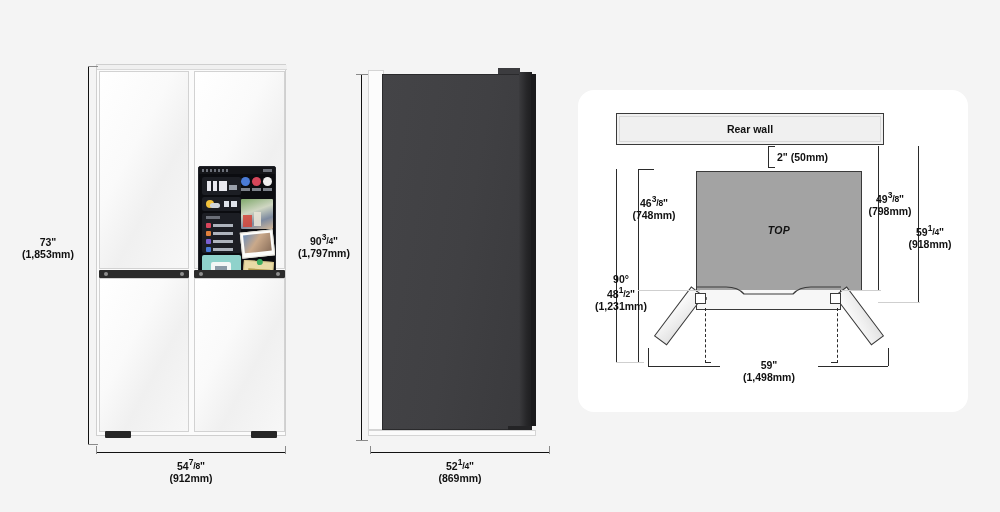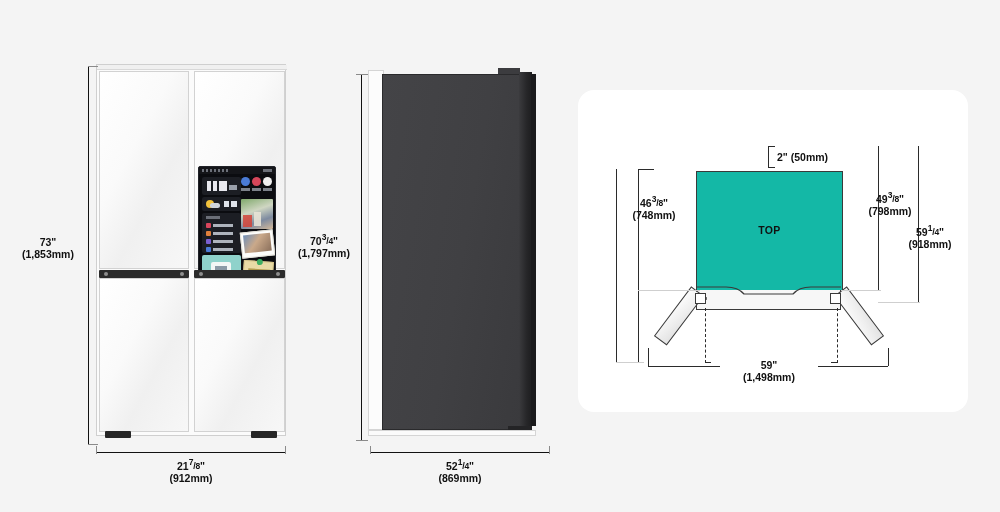--- a/index.html
+++ b/index.html
@@ -184,22 +184,22 @@
     background:#f0f0f0; border:1.2px solid #3a3a3a;
   }
   .rearwall .inner{
     position:absolute; left:2px; top:2px; right:2px; bottom:2px; border:1px solid #d9d9d9;
   }
   .rearwall span{
     position:absolute; inset:0; display:flex; align-items:center; justify-content:center;
     font-size:10.5px; font-weight:700; color:#111;
   }
   .topbox{
-    position:absolute; left:118px; top:81px; width:147px; height:119px;
-    background:#14b8a6; border:1.2px solid #3a3a3a; border-bottom:none;
+    position:absolute; left:118px; top:81px; width:166px; height:119px;
+    background:#a3a3a3; border:1.2px solid #3a3a3a; border-bottom:none;font-style:italic;
   }
   .topbox span{
     position:absolute; left:0; right:0; top:52px; text-align:center;
     font-size:10.5px; font-weight:700; color:#111; letter-spacing:.3px;
   }
   .botplate{
     position:absolute; left:118px; top:200px; width:145px; height:20px;
     border:1.2px solid #3a3a3a; border-top:none; background:#f7f7f7;
   }
   .notch{
@@ -335,52 +335,56 @@
   <div class="ln hln faint" style="left:88px; top:444px; width:10px; background:#8a8a8a;"></div>
   <div class="dim" style="left:12px; top:236px; width:72px;">
     <span>73"</span>
     <span class="l2">(1,853mm)</span>
   </div>
 
   <div class="ln hln" style="left:96px; top:452px; width:190px;"></div>
   <div class="ln vln" style="left:96px; top:446px; height:8px; background:#8a8a8a;"></div>
   <div class="ln vln" style="left:285px; top:446px; height:8px; background:#8a8a8a;"></div>
   <div class="dim" style="left:131px; top:457px; width:120px;">
-    <span>21</span><span class="frac"><span class="sup">7</span>/<span class="sub">8</span></span><span>"</span>
+    <span>54</span><span class="frac"><span class="sup">7</span>/<span class="sub">8</span></span><span>"</span>
     <span class="l2">(912mm)</span>
   </div>
 
   <div id="side">
     <div class="sd-white"></div>
     <div class="sd-cap"></div>
     <div class="sd-panel"></div>
     <div class="sd-back"></div>
     <div class="sd-edge"></div>
     <div class="sd-foot"></div>
     <div class="sd-base"></div>
   </div>
 
   <div class="ln vln" style="left:361px; top:74px; height:366px;"></div>
   <div class="ln hln" style="left:356px; top:74px; width:12px; background:#8a8a8a;"></div>
   <div class="ln hln" style="left:356px; top:440px; width:12px; background:#8a8a8a;"></div>
   <div class="dim" style="left:288px; top:232px; width:72px;">
-    <span>70</span><span class="frac"><span class="sup">3</span>/<span class="sub">4</span></span><span>"</span>
+    <span>90</span><span class="frac"><span class="sup">3</span>/<span class="sub">4</span></span><span>"</span>
     <span class="l2">(1,797mm)</span>
   </div>
 
   <div class="ln hln" style="left:370px; top:452px; width:180px;"></div>
   <div class="ln vln" style="left:370px; top:446px; height:8px; background:#8a8a8a;"></div>
   <div class="ln vln" style="left:549px; top:446px; height:8px; background:#8a8a8a;"></div>
   <div class="dim" style="left:400px; top:457px; width:120px;">
     <span>52</span><span class="frac"><span class="sup">1</span>/<span class="sub">4</span></span><span>"</span>
     <span class="l2">(869mm)</span>
   </div>
 
   <div id="card">
 
+    <div class="rearwall">
+      <div class="inner"></div>
+      <span>Rear wall</span>
+    </div>
 
     <div class="gl glv" style="left:190px; top:56px; height:22px;"></div>
     <div class="gl glh" style="left:190px; top:56px; width:7px;"></div>
     <div class="gl glh" style="left:190px; top:77px; width:7px;"></div>
     <div class="dim" style="left:199px; top:61px; text-align:left; width:120px;">
       <span>2" (50mm)</span>
     </div>
 
     <div class="topbox">
       <span>TOP</span>
@@ -404,20 +408,25 @@
 
     <div class="gl glv" style="left:60px; top:79px; height:194px;"></div>
     <div class="gl glv" style="left:38px; top:79px; height:194px;"></div>
     <div class="gl glh" style="left:60px; top:79px; width:16px;"></div>
     <div class="gl glh faint" style="left:60px; top:200px; width:62px; background:#cfcfcf;"></div>
     <div class="gl glh faint" style="left:38px; top:272px; width:28px; background:#cfcfcf;"></div>
     <div class="dim" style="left:36px; top:104px; width:80px;">
       <span>46</span><span class="frac"><span class="sup">3</span>/<span class="sub">8</span></span><span>"</span>
       <span class="l2">(748mm)</span>
     </div>
+    <div class="dim" style="left:2px; top:183px; width:82px;">
+      <span>90°</span>
+      <span class="l2"><span>48</span><span class="frac"><span class="sup">1</span>/<span class="sub">2</span></span><span>"</span></span>
+      <span class="l2">(1,231mm)</span>
+    </div>
 
     <div class="gl glv" style="left:300px; top:56px; height:144px;"></div>
     <div class="gl glv" style="left:340px; top:56px; height:156px;"></div>
     <div class="gl glh faint" style="left:263px; top:200px; width:40px; background:#cfcfcf;"></div>
     <div class="gl glh faint" style="left:300px; top:212px; width:42px; background:#cfcfcf;"></div>
     <div class="dim" style="left:272px; top:100px; width:80px;">
       <span>49</span><span class="frac"><span class="sup">3</span>/<span class="sub">8</span></span><span>"</span>
       <span class="l2">(798mm)</span>
     </div>
     <div class="dim" style="left:312px; top:133px; width:80px;">

